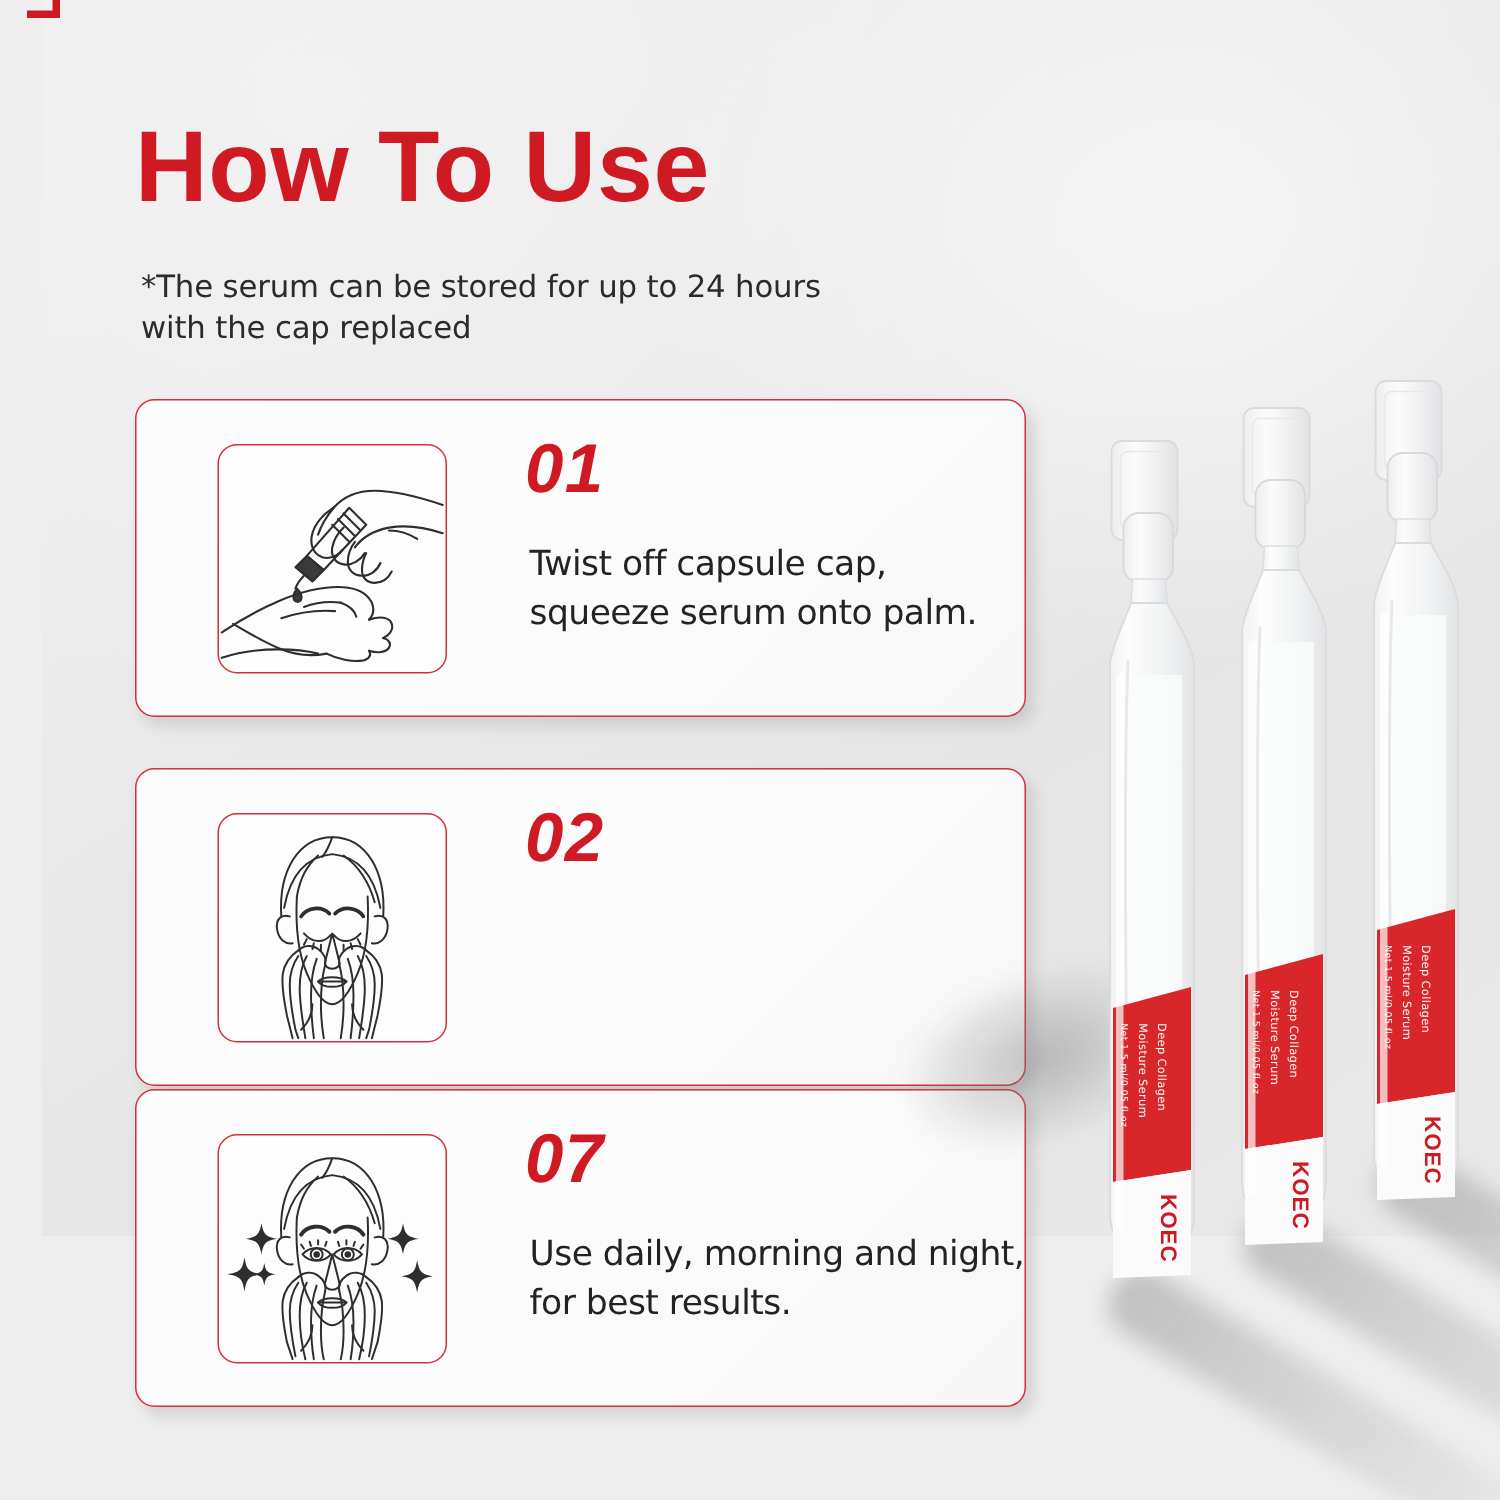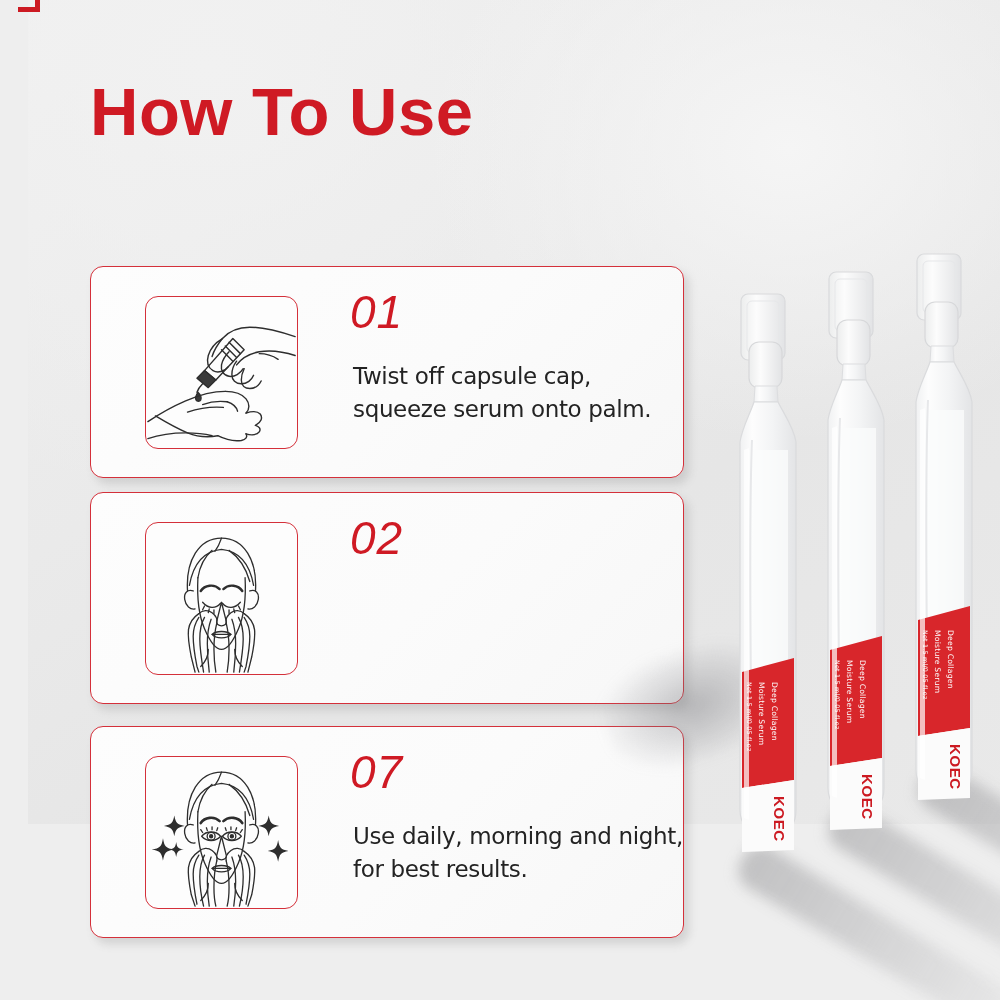--- a/index.html
+++ b/index.html
@@ -41,33 +41,33 @@
 
   
   .card{
     position:absolute;left:62px;width:594px;height:212px;
     background:linear-gradient(135deg,#fdfdfd 0%,#fbfbfb 55%,#f7f7f7 100%);
     border:1.3px solid #d4303a;border-radius:13px;
     box-sizing:border-box;
     box-shadow:5px 6px 9px rgba(120,120,120,0.23);
   }
   #card-1{top:266px;}
-  #card-2{top:492px;}
+  #card-2{top:512px;}
   #card-3{top:726px;}
 
   .thumb{
     position:absolute;left:54px;top:29px;width:153px;height:153px;
     border:1.6px solid #d4303a;border-radius:13px;
     background:#fdfdfd;box-sizing:border-box;overflow:hidden;
   }
   .thumb svg{display:block;width:100%;height:100%;}
 
   .step-num{
     position:absolute;left:259px;top:22px;
-    font-size:46px;font-weight:normal;font-style:italic;
+    font-size:46px;font-weight:bold;font-style:italic;
     color:#cf1a24;line-height:1;letter-spacing:1px;
     font-family:"Liberation Sans",sans-serif;
   }
   .step-text{
     position:absolute;left:262px;top:93px;width:330px;
     font-size:23px;line-height:1.42;color:#232323;
     font-family:"DejaVu Sans",sans-serif;letter-spacing:-0.35px;
   }
 
   
@@ -106,20 +106,21 @@
   }
 </style>
 </head>
 <body>
 
 <div id="stage">
 
   <div class="corner-mark"></div>
 
   <div class="title">How To Use</div>
+  <div class="subtitle">*The serum can be stored for up to 24 hours with the cap replaced</div>
 
   <div class="card" id="card-1">
     <div class="thumb">
       <svg viewBox="0 0 160 160">
         <g fill="none" stroke="#2e2e2e" stroke-width="1.5" stroke-linecap="round" stroke-linejoin="round">
 
           <path d="M158 42 C140 36 124 32 110 32 C98 32 88 36 81 44 C76 50 72 57 70 63"></path>
           <path d="M158 62 C146 58 132 56 120 58 C110 60 101 65 96 72"></path>
 
           <path d="M81 44 C74 48 68 55 66 62 C64 69 66 75 71 78 C76 81 83 79 87 74"></path>

